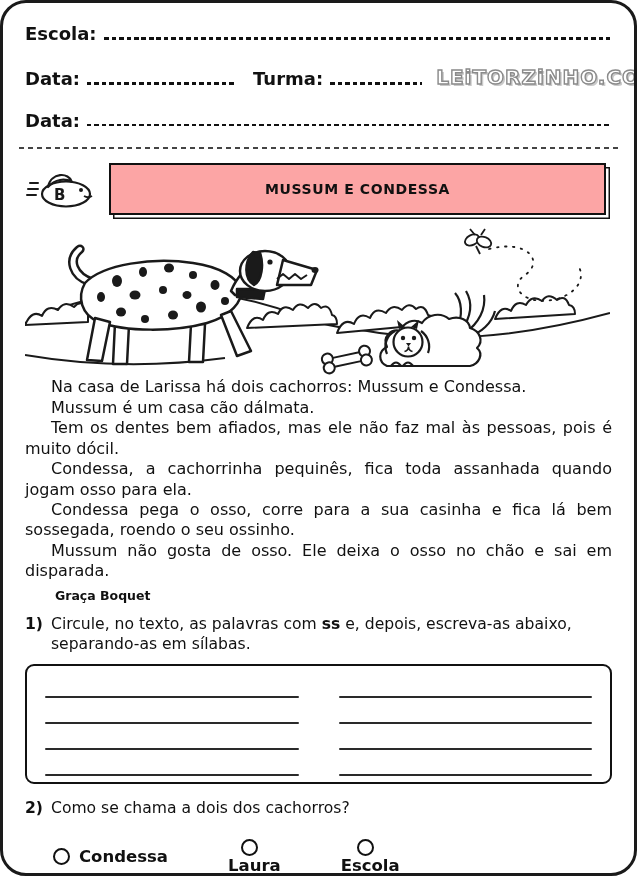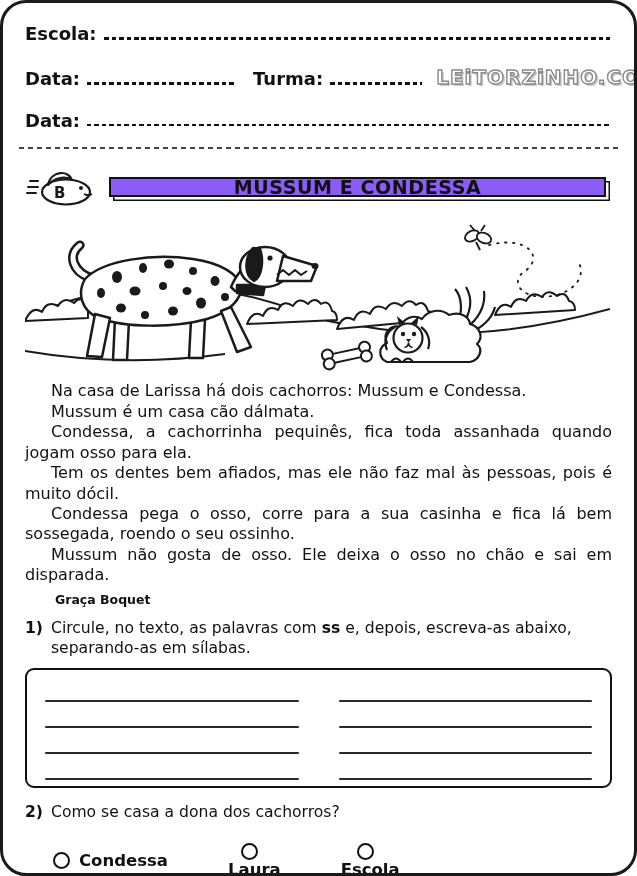--- a/index.html
+++ b/index.html
@@ -52,35 +52,35 @@
     margin: 16px -6px 0 -6px;
     height: 2px;
     background: repeating-linear-gradient(90deg, #444 0 5px, transparent 5px 9px);
   }
   
   .banner-row { margin-top: 14px; display: flex; align-items: center; }
   .banner {
     flex: 1;
     margin-left: 8px;
     margin-right: 6px;
-    height: 20px;
+    height: 52px;
     border: 2.5px solid #111;
-    background: #8b5cf6;
+    background: #fca5a5;
     box-shadow: 4px 4px 0 -1.5px #fff, 4px 4px 0 0 #111;
     display: flex;
     align-items: center;
     justify-content: center;
     font-weight: bold;
-    font-size: 19px;
+    font-size: 14px;
     letter-spacing: 0.6px;
   }
   
   .illustration { margin-top: 12px; height: 150px; }
   
-  .story { margin-top: 8px; font-size: 16px; line-height: 1.28; text-align: justify; }
+  .story { margin-top: 0; font-size: 16px; line-height: 1.28; text-align: justify; }
   .story p { text-indent: 26px; }
   .author { margin: 6px 0 0 30px; font-size: 12.5px; font-weight: bold; }
   
   .question { display: flex; align-items: flex-start; font-size: 15.6px; line-height: 1.3; }
   .q1 { margin-top: 10px; }
   .q2 { margin-top: 14px; }
   .qnum { font-weight: bold; flex: 0 0 26px; }
   .qtext { flex: 1; }
   .qtext b { font-weight: bold; }
   
@@ -231,22 +231,22 @@
         <path d="M383.5,119.5 q0,4 -4,5 M383.5,119.5 q0,4 4,5" fill="none" stroke-width="1.6"></path>
         <path d="M380,100 l-8,-7 l2,9 Z M386,100 l8,-7 l-2,9 Z" fill="#1a1a1a" stroke="none"></path>
         <path d="M366,139 q5,-7 10,0 M378,139 q5,-7 10,0" fill="none"></path>
       </g>
     </svg>
   </div>
 
   <div class="story">
     <p>Na casa de Larissa há dois cachorros: Mussum e Condessa.</p>
     <p>Mussum é um casa cão dálmata.</p>
+    <p>Tem os dentes bem afiados, mas ele não faz mal às pessoas, pois é muito dócil.</p>
     <p>Condessa, a cachorrinha pequinês, fica toda assanhada quando jogam osso para ela.</p>
-    <p>Tem os dentes bem afiados, mas ele não faz mal às pessoas, pois é muito dócil.</p>
     <p>Condessa pega o osso, corre para a sua casinha e fica lá bem sossegada, roendo o seu ossinho.</p>
     <p>Mussum não gosta de osso. Ele deixa o osso no chão e sai em disparada.</p>
     <div class="author">Graça Boquet</div>
   </div>
 
   <div class="question q1">
     <span class="qnum">1)</span>
     <div class="qtext"><span>Circule, no texto, as palavras com </span><b>ss</b><span> e, depois, escreva-as abaixo, separando-as em sílabas.</span></div>
   </div>
 
@@ -260,21 +260,21 @@
     <div class="ans-col">
       <div class="answer-line"></div>
       <div class="answer-line"></div>
       <div class="answer-line"></div>
       <div class="answer-line"></div>
     </div>
   </div>
 
   <div class="question q2">
     <span class="qnum">2)</span>
-    <div class="qtext">Como se casa a dona dos cachorros?</div>
+    <div class="qtext">Como se chama a dois dos cachorros?</div>
   </div>
 
   <div class="options">
     <div class="option">
       <span class="radio"></span>
       <span>Condessa</span>
     </div>
     <div class="option">
       <span class="radio"></span>
       <span>Laura</span>

